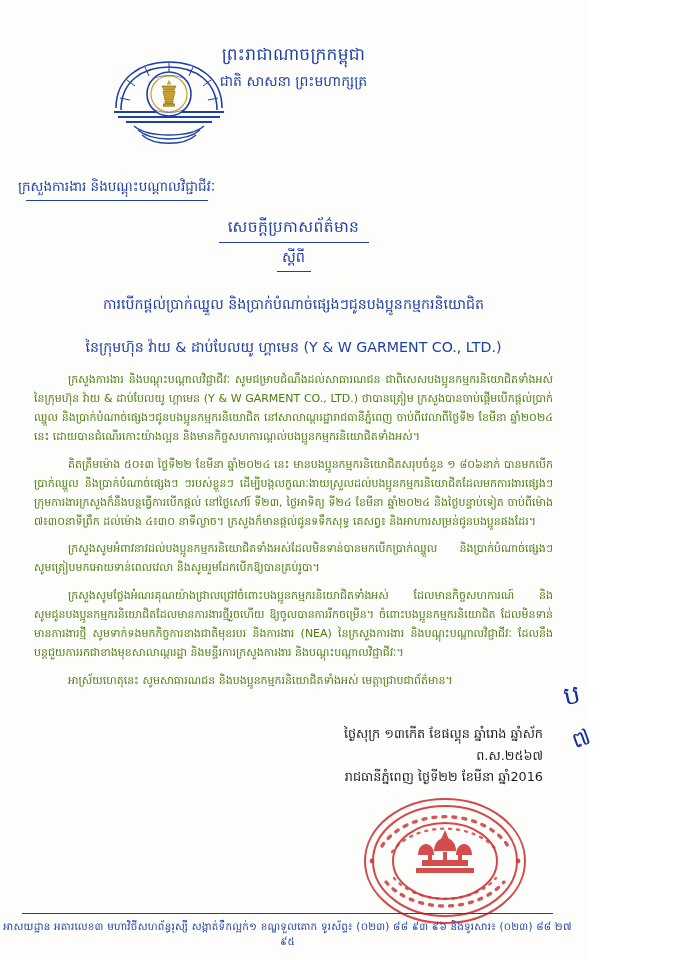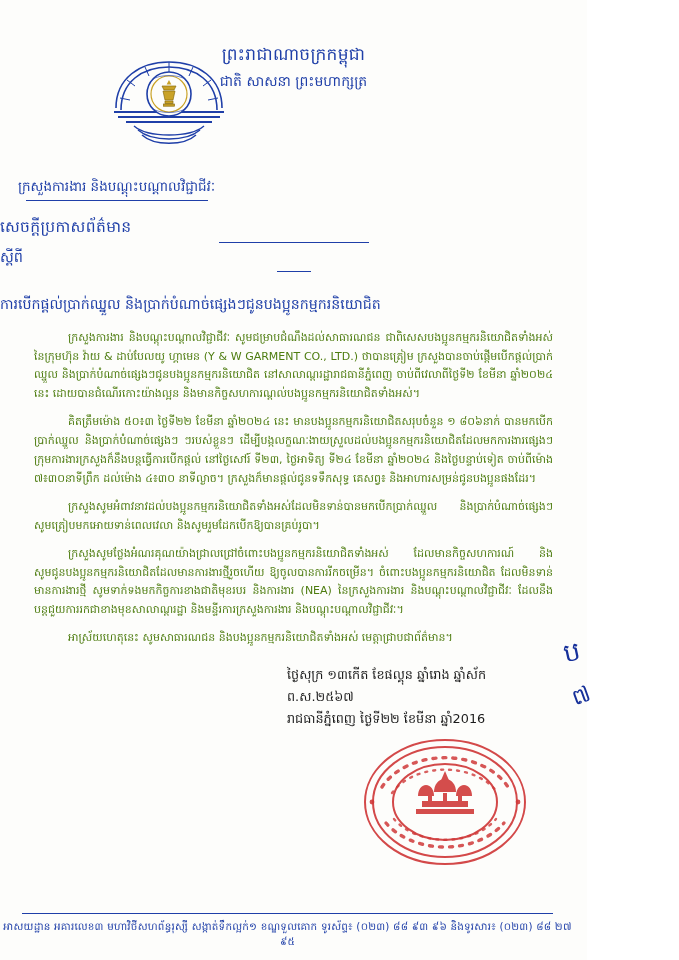--- a/index.html
+++ b/index.html
@@ -56,20 +56,21 @@
   }
   .ministry-underline {
     width: 182px;
     height: 1px;
     background: #1f3fa8;
     margin: 2px 0 0 26px;
   }
 
   
   .notice-title {
+    text-align: center;
     color: #1f3fa8;
     margin-top: 16px;
   }
   .notice-title .l1 {
     font-size: 15.5px;
     letter-spacing: 0.4px;
   }
   .notice-title .l1u {
     width: 150px; height: 1px; background: #1f3fa8;
     margin: 2px auto 0;
@@ -101,23 +102,23 @@
   .body-text p {
     margin: 0 0 9px 0;
     text-indent: 34px;
   }
   .body-text p.last {
     margin-bottom: 12px;
   }
 
   
   .sig {
-    margin-top: 4px;
+    margin-top: 20px;
     padding-right: 44px;
-    text-align: left;
+    text-align: right;
     color: #1b1b1b;
     font-size: 12.8px;
     line-height: 1.7;
   }
   .sig-wrap {
     display: flex;
     justify-content: flex-end;
   }
   .sig-inner {
     width: 300px;
@@ -231,20 +232,21 @@
 
   <div class="ministry">ក្រសួងការងារ និងបណ្ដុះបណ្ដាលវិជ្ជាជីវៈ</div>
   <div class="ministry-underline"></div>
 
   <div class="notice-title">
     <div class="l1">សេចក្ដីប្រកាសព័ត៌មាន</div>
     <div class="l1u"></div>
     <div class="l2">ស្ដីពី</div>
     <div class="l2u"></div>
     <div class="l3">ការបើកផ្ដល់ប្រាក់ឈ្នួល និងប្រាក់បំណាច់ផ្សេងៗជូនបងប្អូនកម្មករនិយោជិត</div>
+    <div class="l4">នៃក្រុមហ៊ុន វ៉ាយ &amp; ដាប់បែលយូ ហ្គាមេន (Y &amp; W GARMENT CO., LTD.)</div>
   </div>
 
   <div class="body-text">
     <p>ក្រសួងការងារ និងបណ្ដុះបណ្ដាលវិជ្ជាជីវៈ សូមជម្រាបជំណឹងដល់សាធារណជន ជាពិសេសបងប្អូនកម្មករនិយោជិតទាំងអស់នៃក្រុមហ៊ុន វ៉ាយ &amp; ដាប់បែលយូ ហ្គាមេន (Y &amp; W GARMENT CO., LTD.) ថាបានត្រៀម ក្រសួងបានចាប់ផ្ដើមបើកផ្ដល់ប្រាក់ឈ្នួល និងប្រាក់បំណាច់ផ្សេងៗជូនបងប្អូនកម្មករនិយោជិត នៅសាលាណ្តរដ្ឋារាជធានីភ្នំពេញ ចាប់ពីវេលាពីថ្ងៃទី២ ខែមីនា ឆ្នាំ២០២៤ នេះ ដោយបានជំណើរកោះយ៉ាងល្អន និងមានកិច្ចសហការណ្ដល់បងប្អូនកម្មករនិយោជិតទាំងអស់។</p>
     <p>គិតត្រឹមម៉ោង ៥០៖៣ ថ្ងៃទី២២ ខែមីនា ឆ្នាំ២០២៤ នេះ មានបងប្អូនកម្មករនិយោជិតសរុបចំនួន ១ ៨០៦នាក់ បានមកបើកប្រាក់ឈ្នួល និងប្រាក់បំណាច់ផ្សេងៗ ៗរបស់ខ្លួនៗ ដើម្បីបង្កលក្ខណៈងាយស្រួលដល់បងប្អូនកម្មករនិយោជិតដែលមកការងារផ្សេងៗ ក្រុមការងារក្រសួងក៏នឹងបន្តធ្វើការបើកផ្ដល់ នៅថ្ងៃសៅរ៍ ទី២៣, ថ្ងៃអាទិត្យ ទី២៤ ខែមីនា ឆ្នាំ២០២៤ និងថ្ងៃបន្ទាប់ទៀត ចាប់ពីម៉ោង ៧៖៣០នាទីព្រឹក ដល់ម៉ោង ៤៖៣០ នាទីល្ងាច។ ក្រសួងក៏មានផ្ដល់ជូនទទឹកសុទ្ធ គេសព្វ៖ និងអាហារសម្រន់ជូនបងប្អូនផងដែរ។</p>
     <p>ក្រសួងសូមអំពាវនាវដល់បងប្អូនកម្មករនិយោជិតទាំងអស់ដែលមិនទាន់បានមកបើកប្រាក់ឈ្នួល និងប្រាក់បំណាច់ផ្សេងៗ សូមត្រៀបមកអោយទាន់ពេលវេលា និងសូមរួមដែកបើកឱ្យបានគ្រប់រូបា។</p>
     <p>ក្រសួងសូមថ្លែងអំណរគុណយ៉ាងជ្រាលជ្រៅចំពោះបងប្អូនកម្មករនិយោជិតទាំងអស់ ដែលមានកិច្ចសហការណ៍ និងសូមជូនបងប្អូនកម្មករនិយោជិតដែលមានការងារថ្មីរួចហើយ ឱ្យចូលបានការរីកចម្រើន។ ចំពោះបងប្អូនកម្មករនិយោជិត ដែលមិនទាន់មានការងារថ្មី សូមទាក់ទងមកកិច្ចការខាងជាតិមុខរបរ និងការងារ (NEA) នៃក្រសួងការងារ និងបណ្ដុះបណ្ដាលវិជ្ជាជីវៈ ដែលនឹងបន្តជួយការរកជាខាងមុខសាលាណ្តរដ្ឋា និងមន្ទីរការក្រសួងការងារ និងបណ្ដុះបណ្ដាលវិជ្ជាជីវៈ។</p>
     <p class="last">អាស្រ័យហេតុនេះ សូមសាធារណជន និងបងប្អូនកម្មករនិយោជិតទាំងអស់ មេត្តាជ្រាបជាព័ត៌មាន។</p>
   </div>
 

